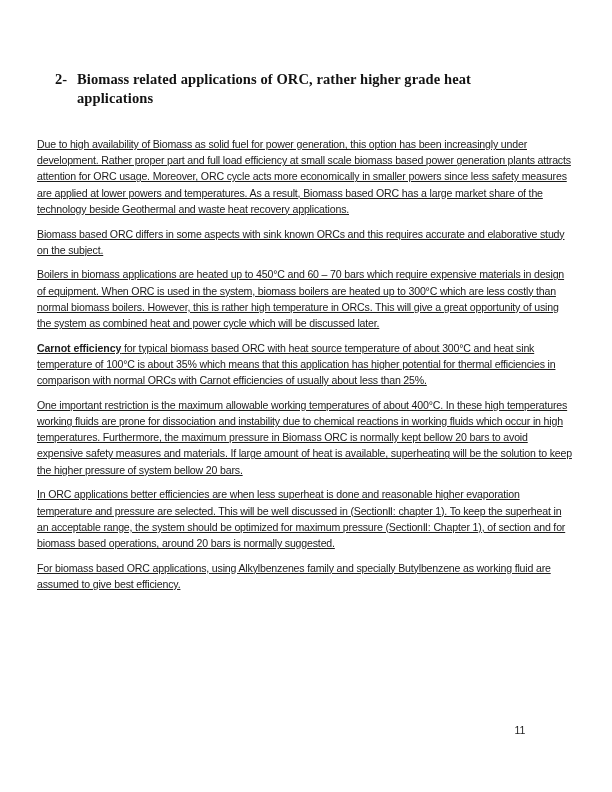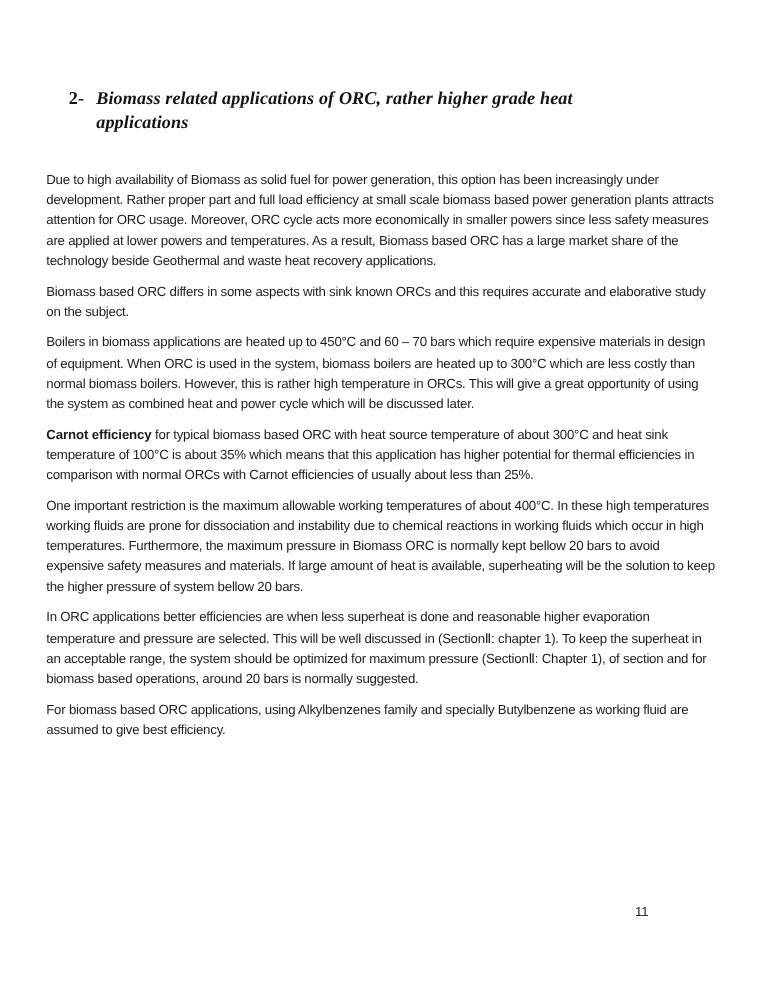--- a/index.html
+++ b/index.html
@@ -26,45 +26,45 @@
     line-height: 19px;
     color: #121212;
     letter-spacing: 0.1px;
   }
   .heading .h-num {
     width: 22px;
     flex: 0 0 22px;
   }
   .heading .h-text {
     white-space: pre-line;
-    font-style: italic;
   }
   .body-text {
     position: absolute;
     left: 37px;
     top: 136px;
     width: 538px;
     font-family: "Liberation Sans", sans-serif;
     font-size: 10.6px;
     line-height: 16.2px;
     letter-spacing: -0.18px;
     color: #1b1b1b;
   }
   .body-text p {
     margin: 0 0 8.5px 0;
+    text-decoration: underline;
   }
   .body-text b {
     letter-spacing: -0.1px;
   }
   .page-footer {
     position: absolute;
     left: 508px;
     top: 724px;
     width: 24px;
-    text-align: left;
+    text-align: center;
     font-family: "Liberation Sans", sans-serif;
     font-size: 10.5px;
     color: #222222;
   }
 </style>
 </head>
 <body>
 
 <div class="page">
 

